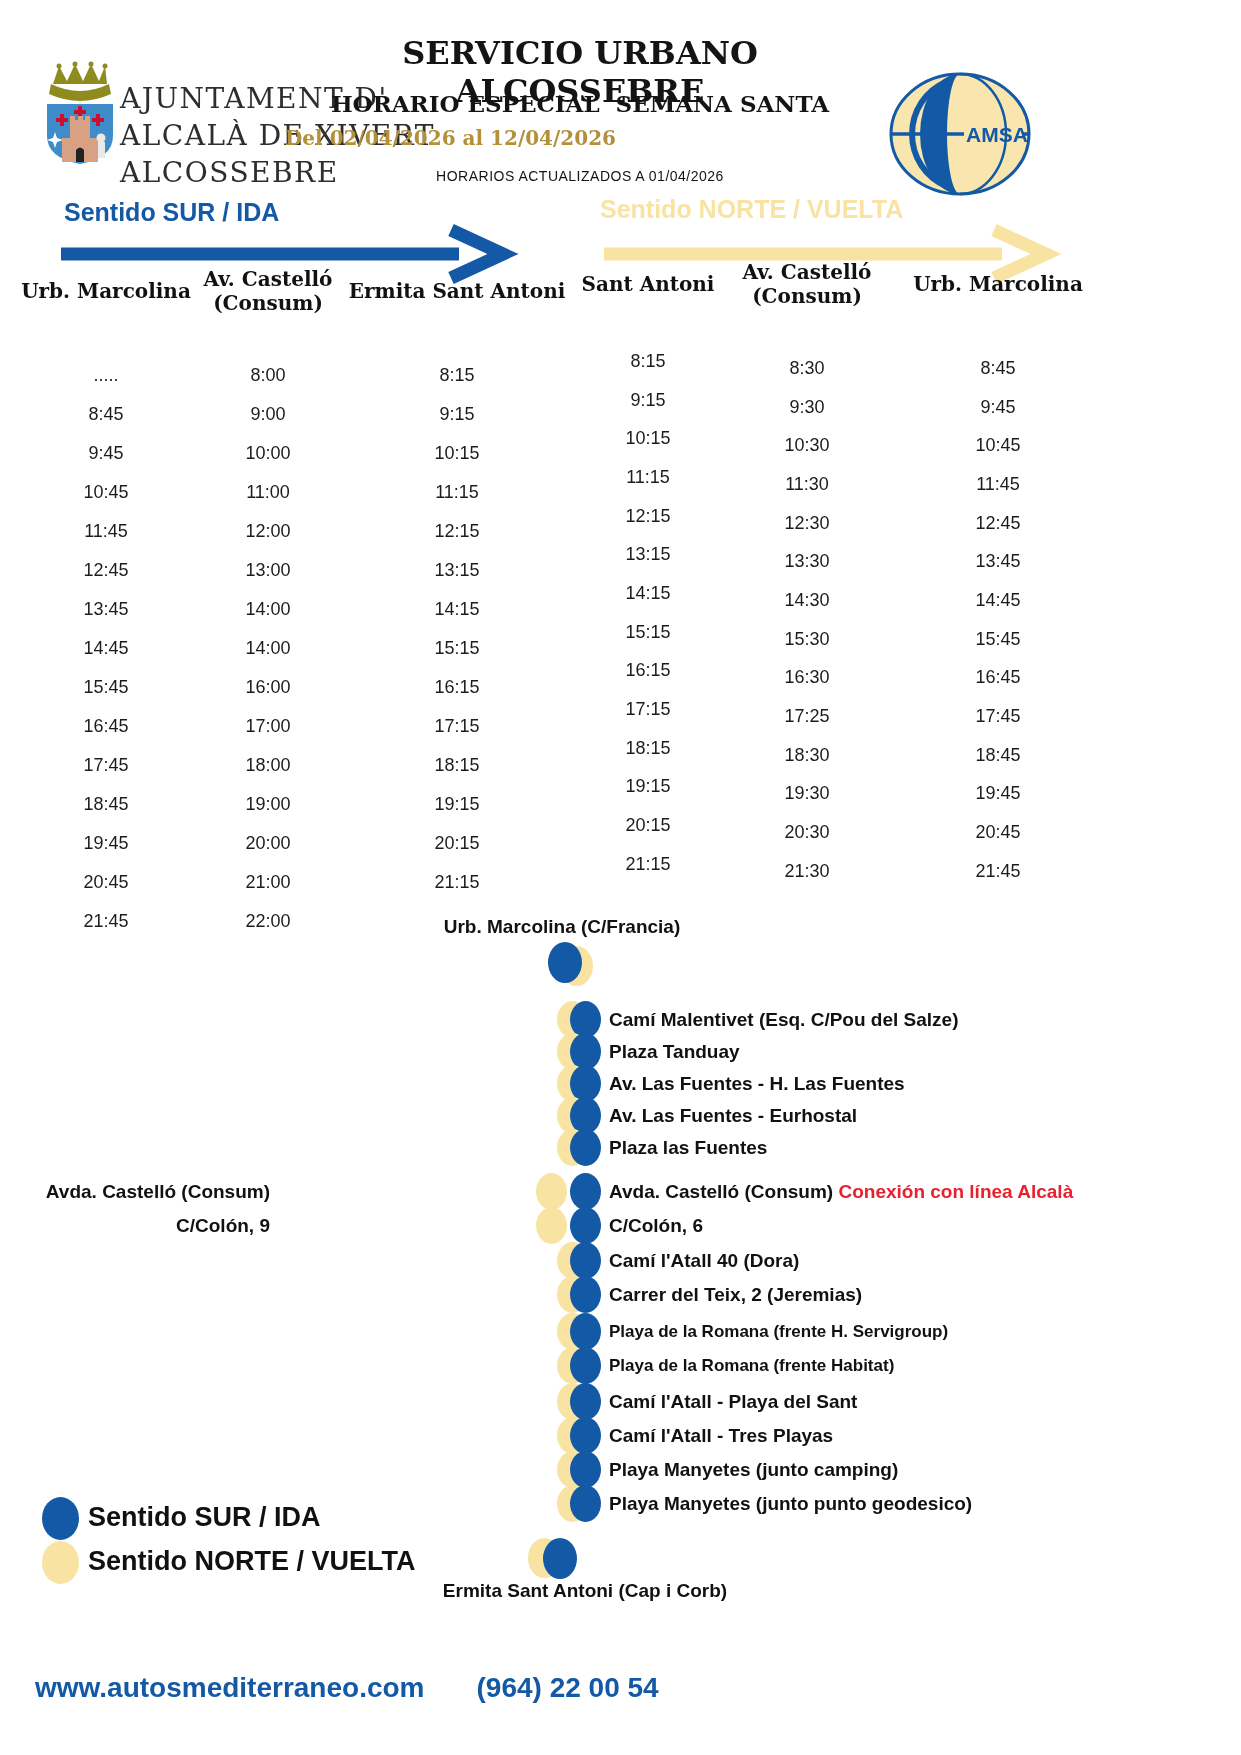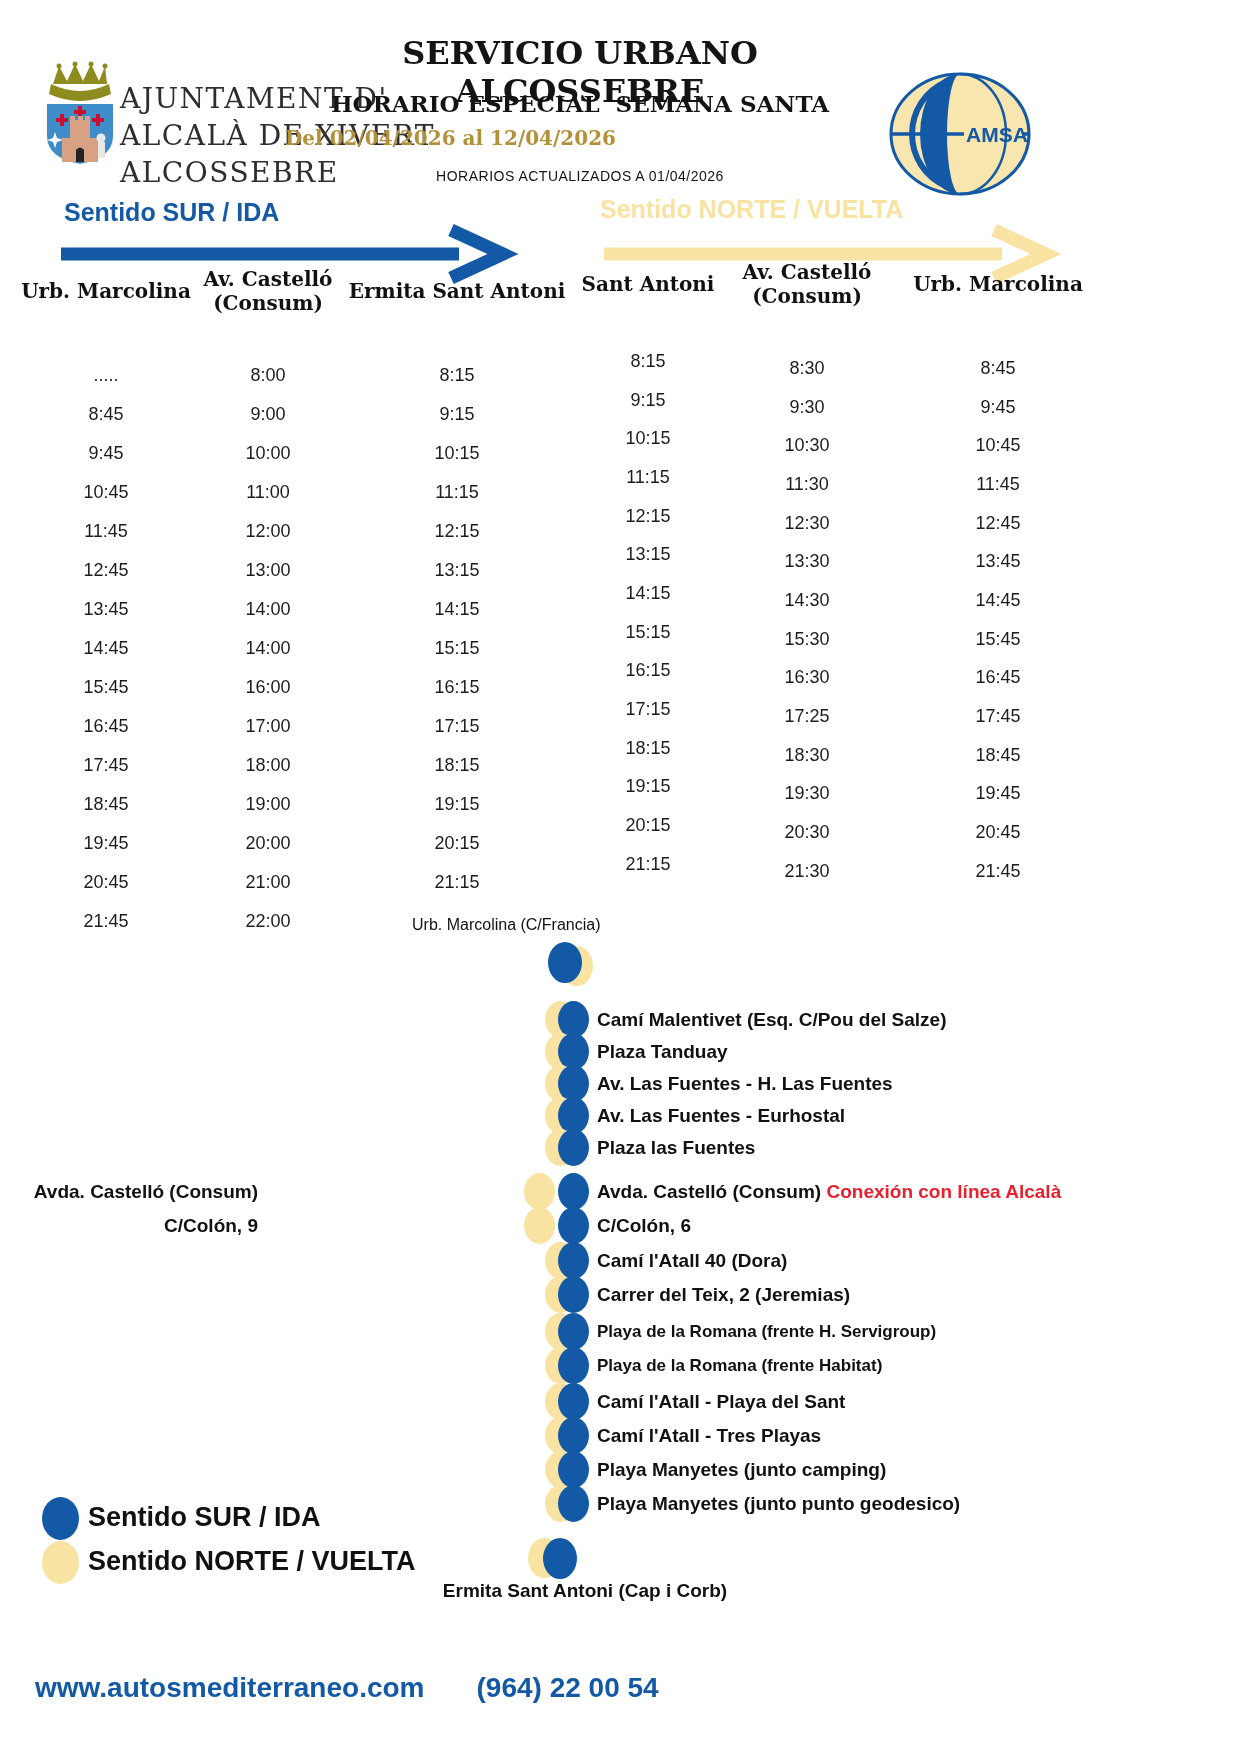--- a/index.html
+++ b/index.html
@@ -30,22 +30,22 @@
   #north-head,#north-body .t-row{grid-template-columns:156px 162px 220px;}
   #south-head{left:15px;top:262px;width:560px;}
   #south-body{left:15px;top:356px;width:560px;}
   #south-body .t-row{height:39px;}
   #north-head{left:570px;top:255px;width:538px;}
   #north-body{left:570px;top:349px;width:538px;}
   #north-body .t-row{height:38.7px;}
   #north-body .t-row .c0{position:relative;top:-7px;}
 
   
-  .route-title{left:412px;top:916px;width:300px;font-weight:normal;font-size:16px;color:#111;}
-  .stop-row{position:absolute;left:0;width:987px;height:38px;}
+  .route-title{left:412px;top:916px;width:300px;text-align:center;font-weight:bold;font-size:19px;color:#111;}
+  .stop-row{position:absolute;left:12px;width:987px;height:38px;}
   .dot{position:absolute;border-radius:50%;}
   .dot-n{background:#f9e3a3;width:31px;height:37px;top:0;left:545px;}
   .dot-n.split{left:524px;}
   .dot-s{background:#1359a5;width:31px;height:37px;top:0;left:558px;}
   .stop-left{position:absolute;right:729px;top:0;line-height:38px;font-weight:bold;font-size:19px;color:#111;white-space:nowrap;}
   .stop-right{position:absolute;left:597px;top:0;line-height:38px;font-weight:bold;font-size:19px;color:#111;white-space:nowrap;}
   .stop-right.small{font-size:17px;}
   .stop-note{color:#e8212e;text-align:center;}
   .start-dot-n{left:560px;top:946px;width:33px;height:40px;background:#f9e3a3;border-radius:50%;}
   .start-dot-s{left:548px;top:942px;width:34px;height:41px;background:#1359a5;border-radius:50%;}

